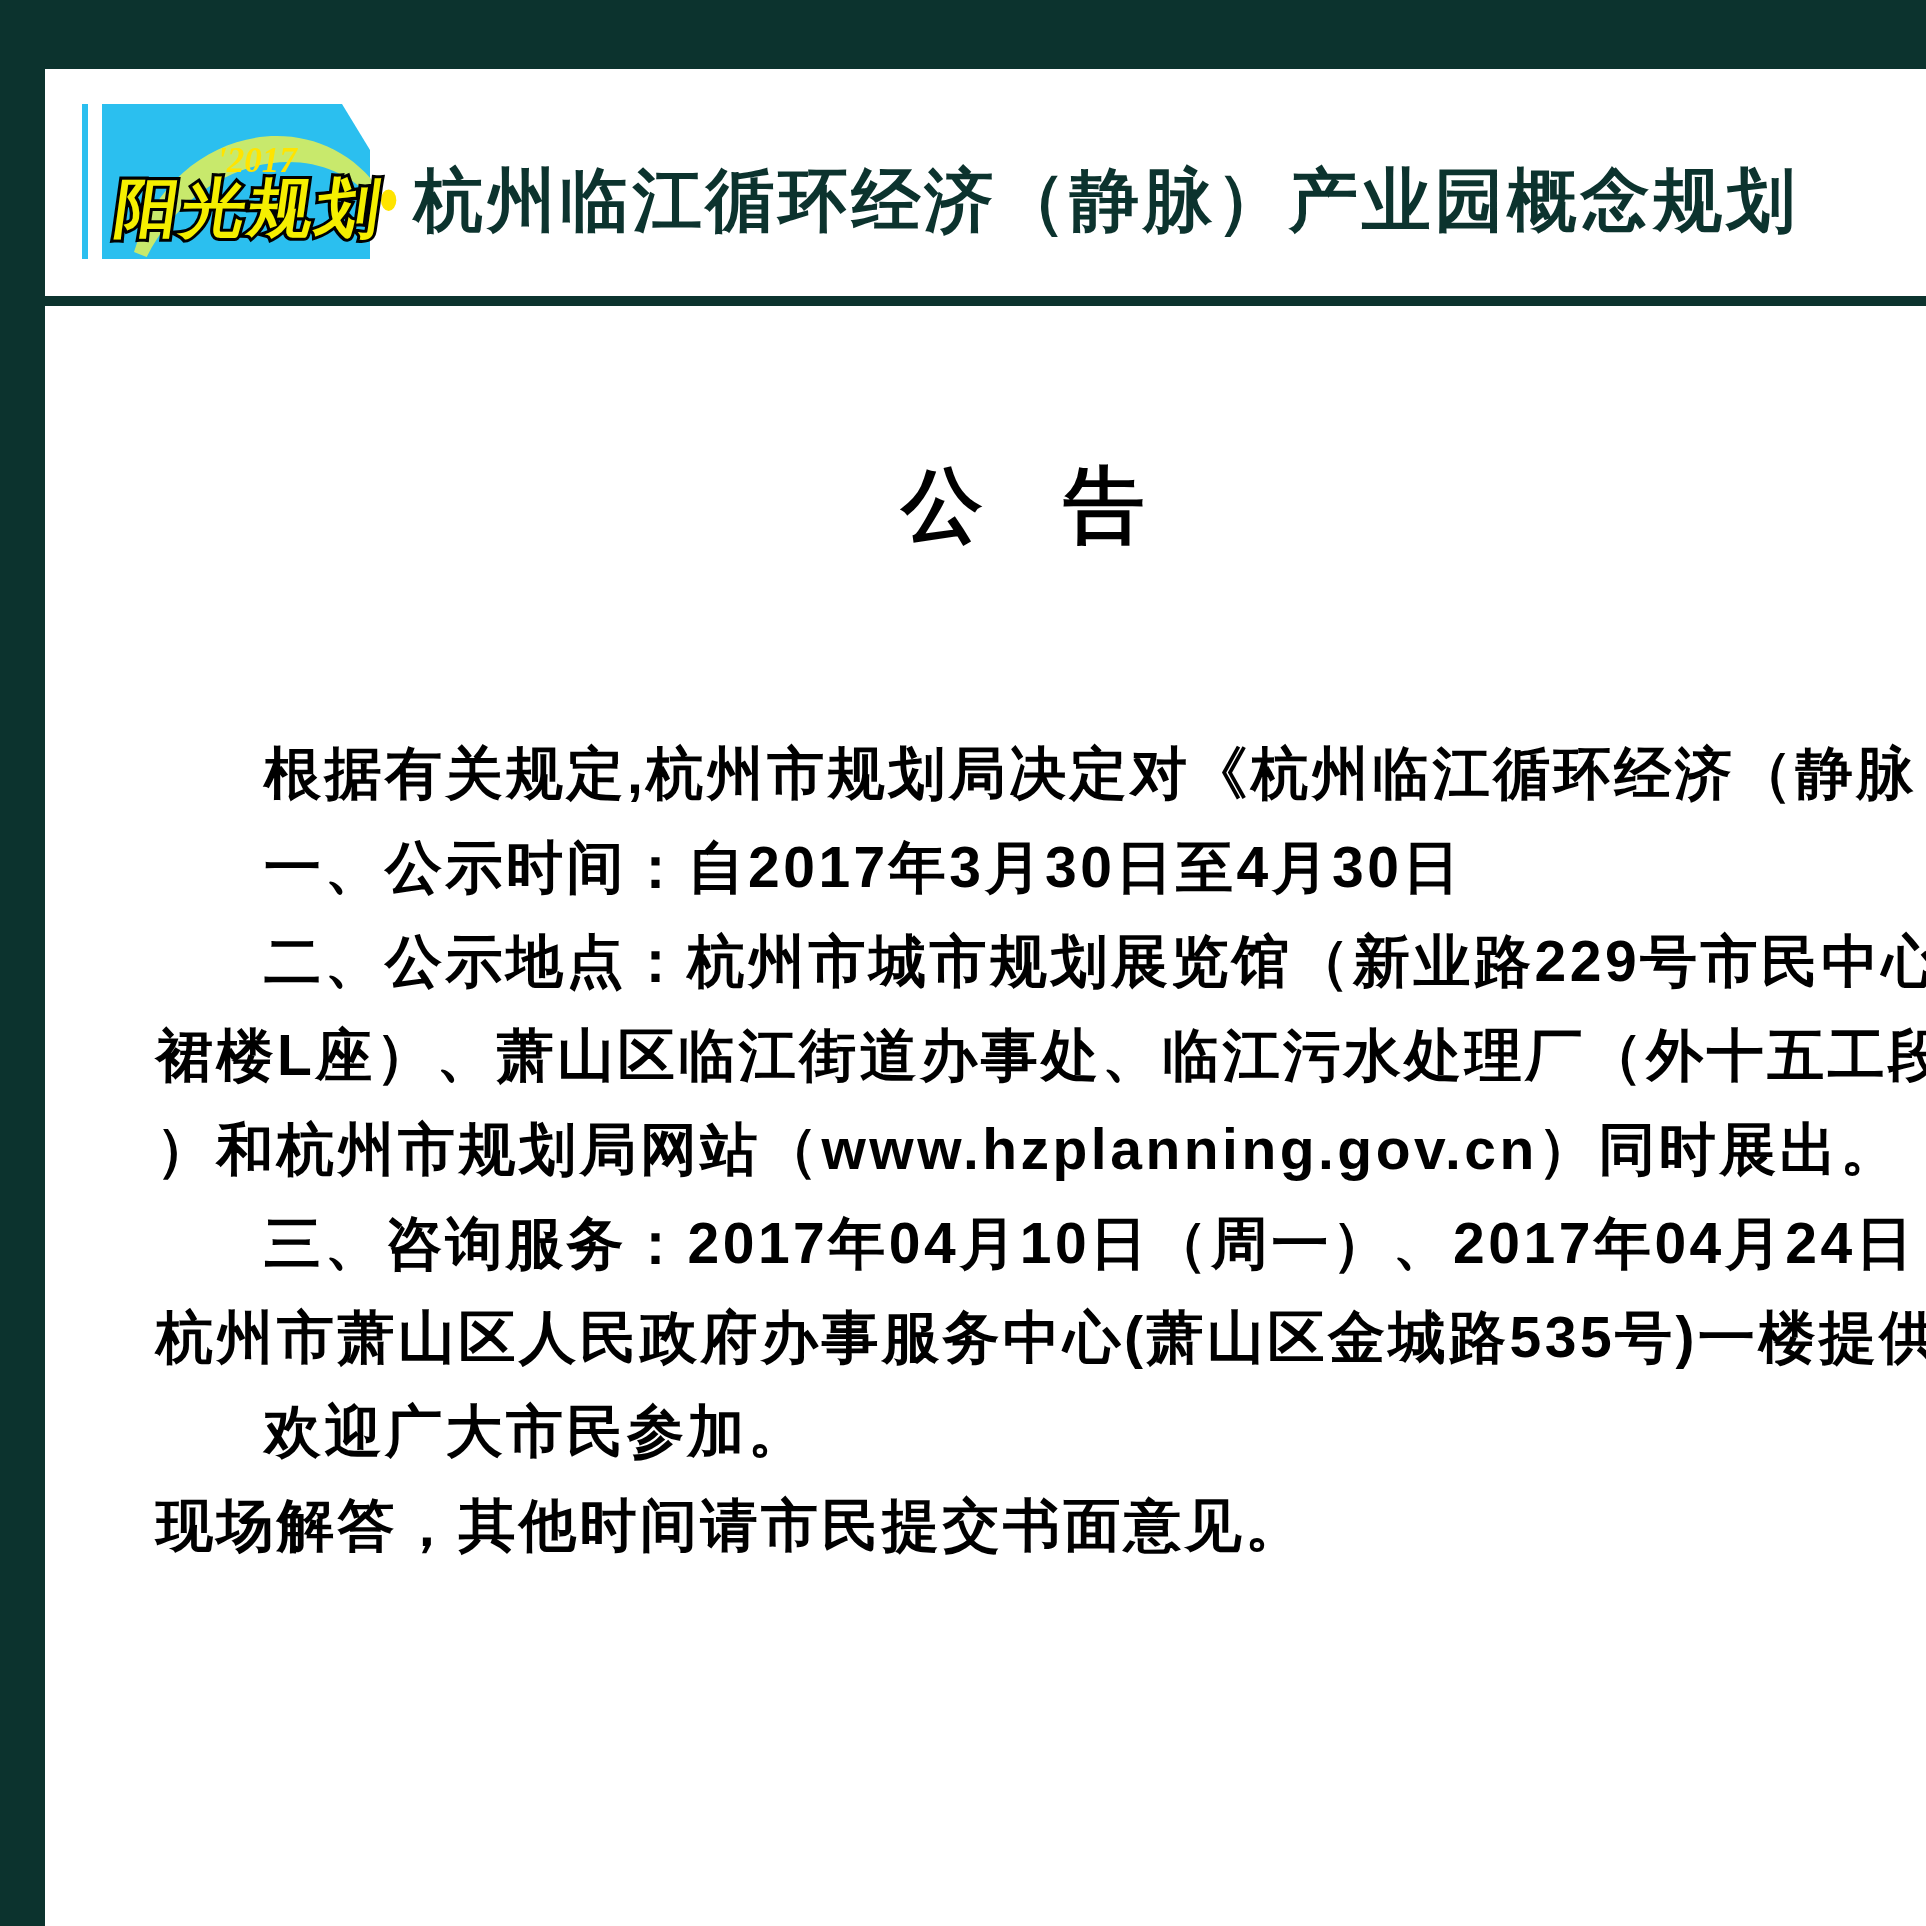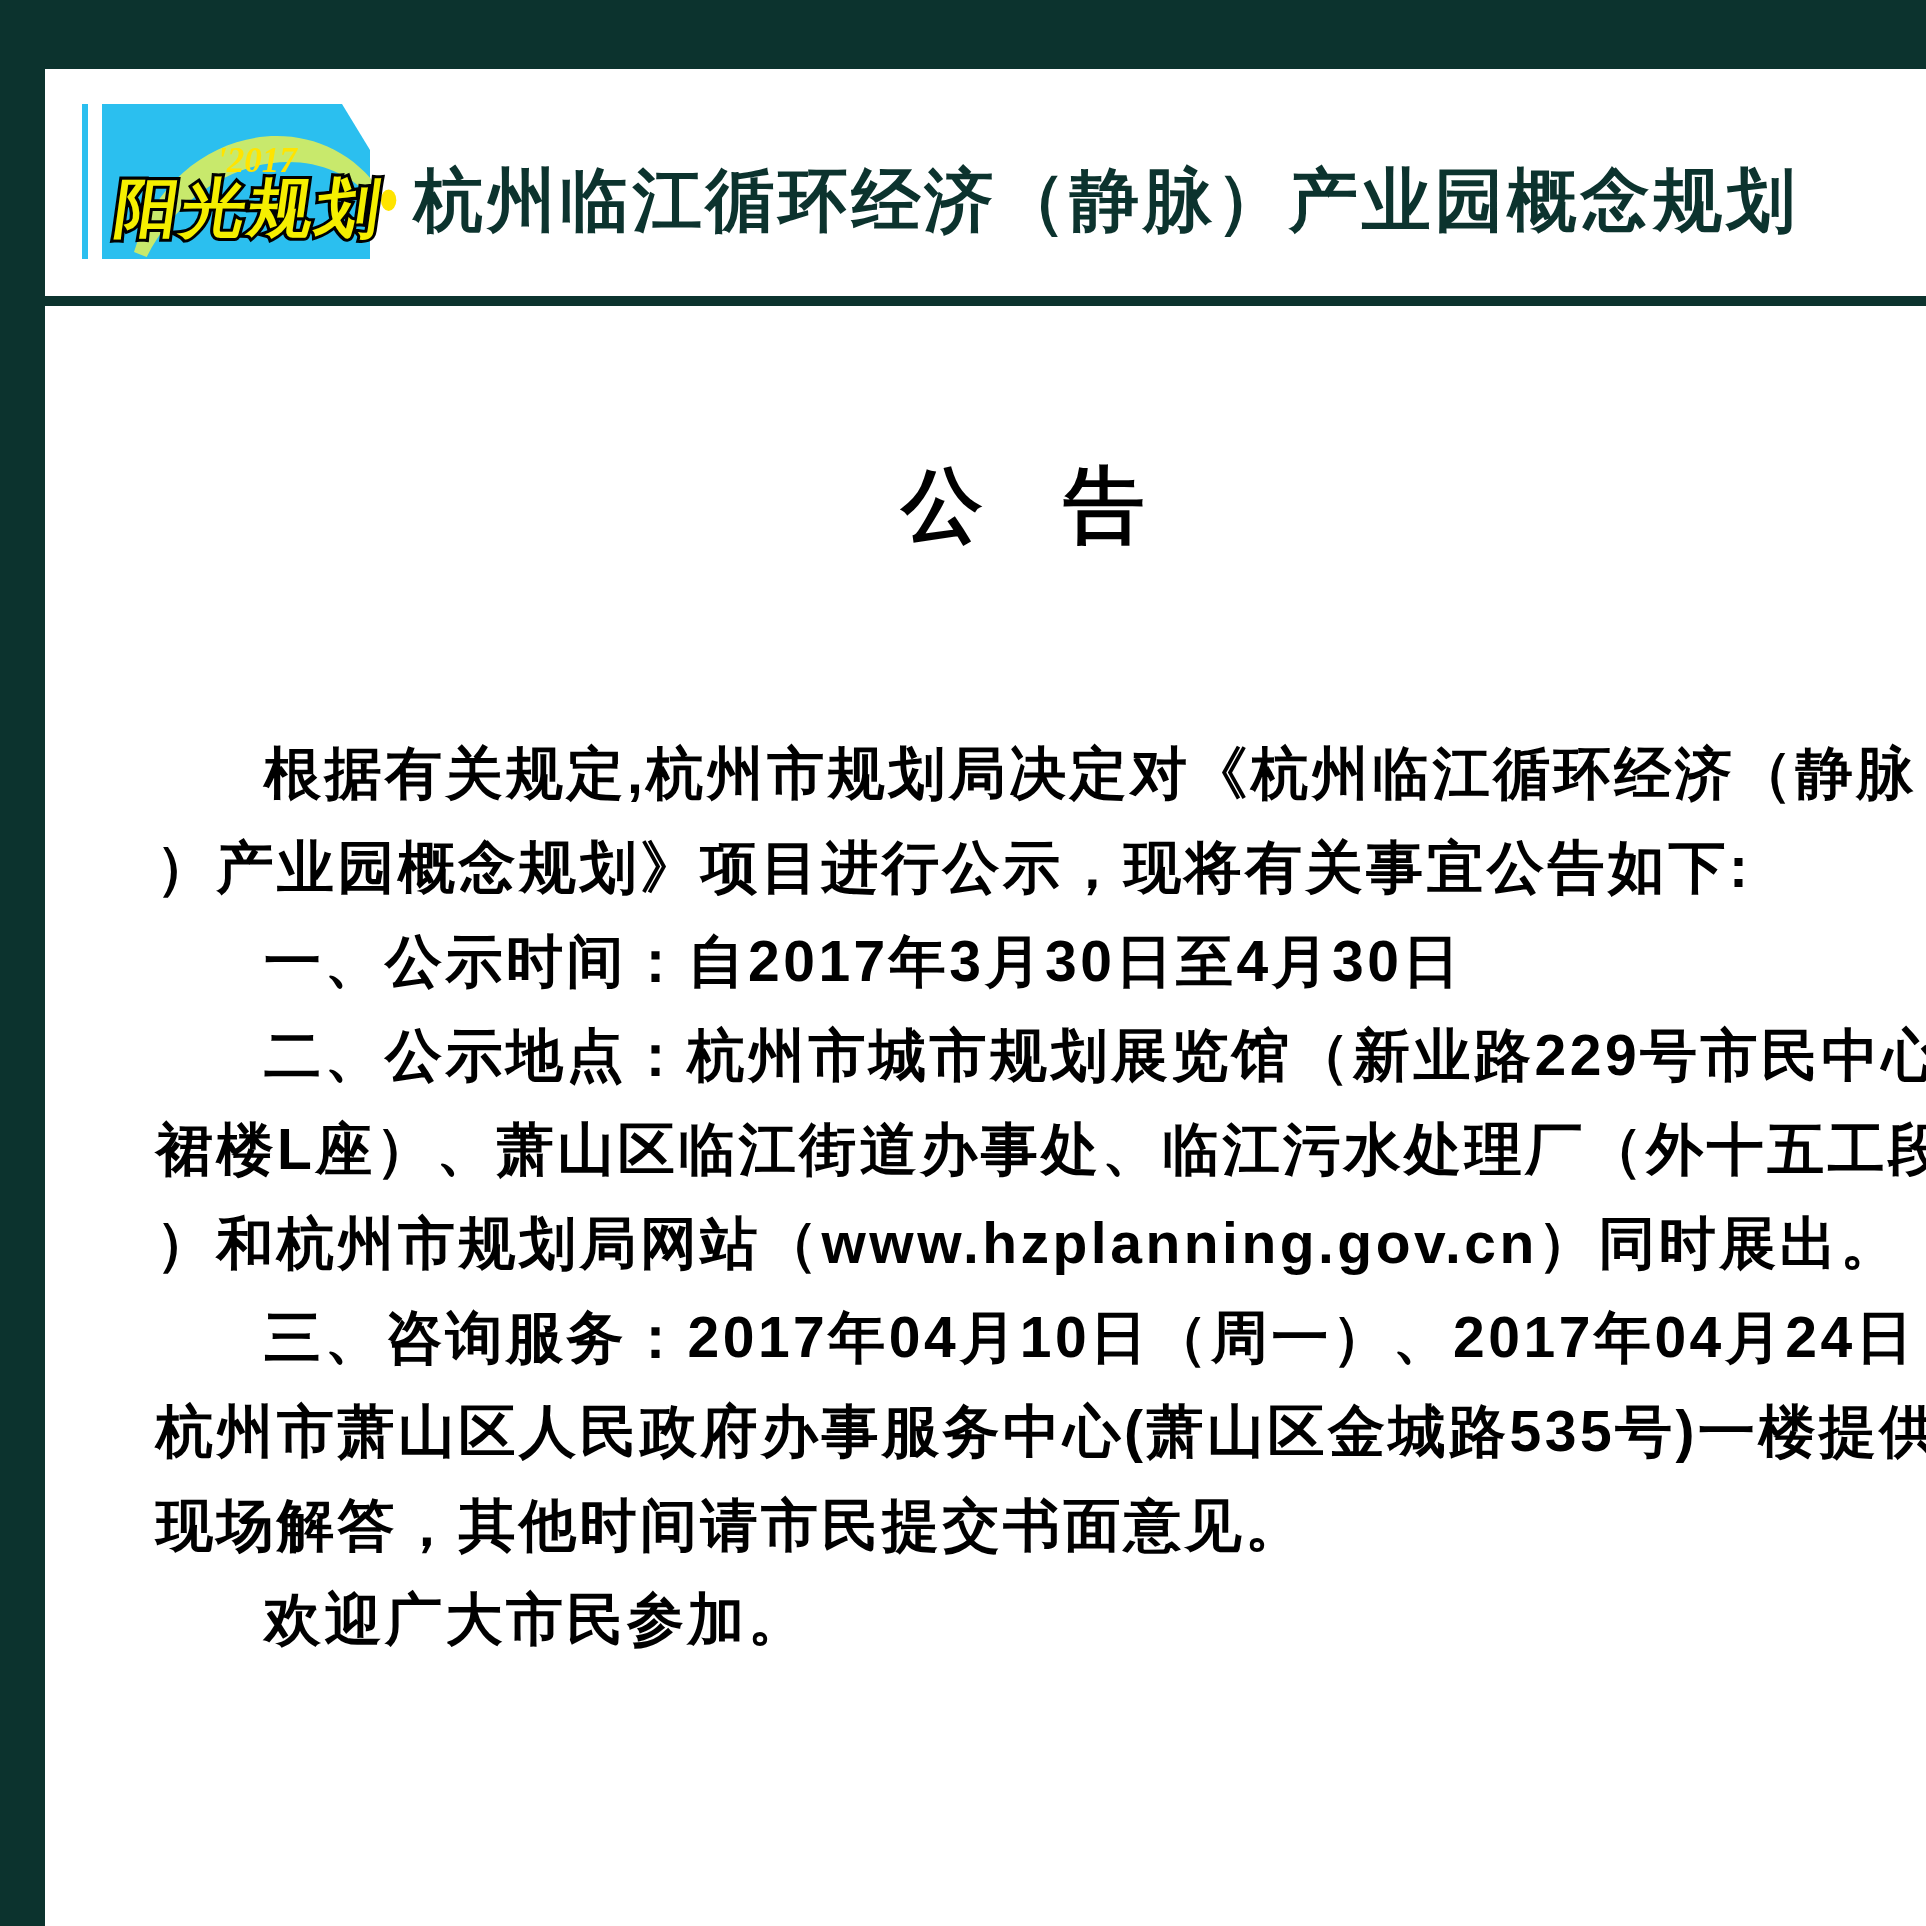--- a/index.html
+++ b/index.html
@@ -45,27 +45,26 @@
       <div class="logo-year">'2017</div>
       <div class="logo-brand">阳光规划</div>
     </div>
     <h1 class="header-title">杭州临江循环经济（静脉）产业园概念规划</h1>
   </div>
 
   <div class="content">
     <h2 class="notice-title">公　告</h2>
     <div class="notice-body">
         <div class="body-line indent">根据有关规定,杭州市规划局决定对《杭州临江循环经济（静脉</div>
-        <div class="body-line">）产业园概念规划》项目进行公示，现将有关事宜公告如下:</div>
         <div class="body-line indent">一、公示时间：自2017年3月30日至4月30日</div>
         <div class="body-line indent">二、公示地点：杭州市城市规划展览馆（新业路229号市民中心</div>
         <div class="body-line">裙楼L座）、萧山区临江街道办事处、临江污水处理厂（外十五工段</div>
         <div class="body-line">）和杭州市规划局网站（www.hzplanning.gov.cn）同时展出。</div>
         <div class="body-line indent">三、咨询服务：2017年04月10日（周一）、2017年04月24日（</div>
         <div class="body-line">杭州市萧山区人民政府办事服务中心(萧山区金城路535号)一楼提供</div>
+        <div class="body-line indent">欢迎广大市民参加。</div>
         <div class="body-line">现场解答，其他时间请市民提交书面意见。</div>
-        <div class="body-line indent">欢迎广大市民参加。</div>
       </div>
 
   </div>
 
 </div>
 
 
 </body></html>

